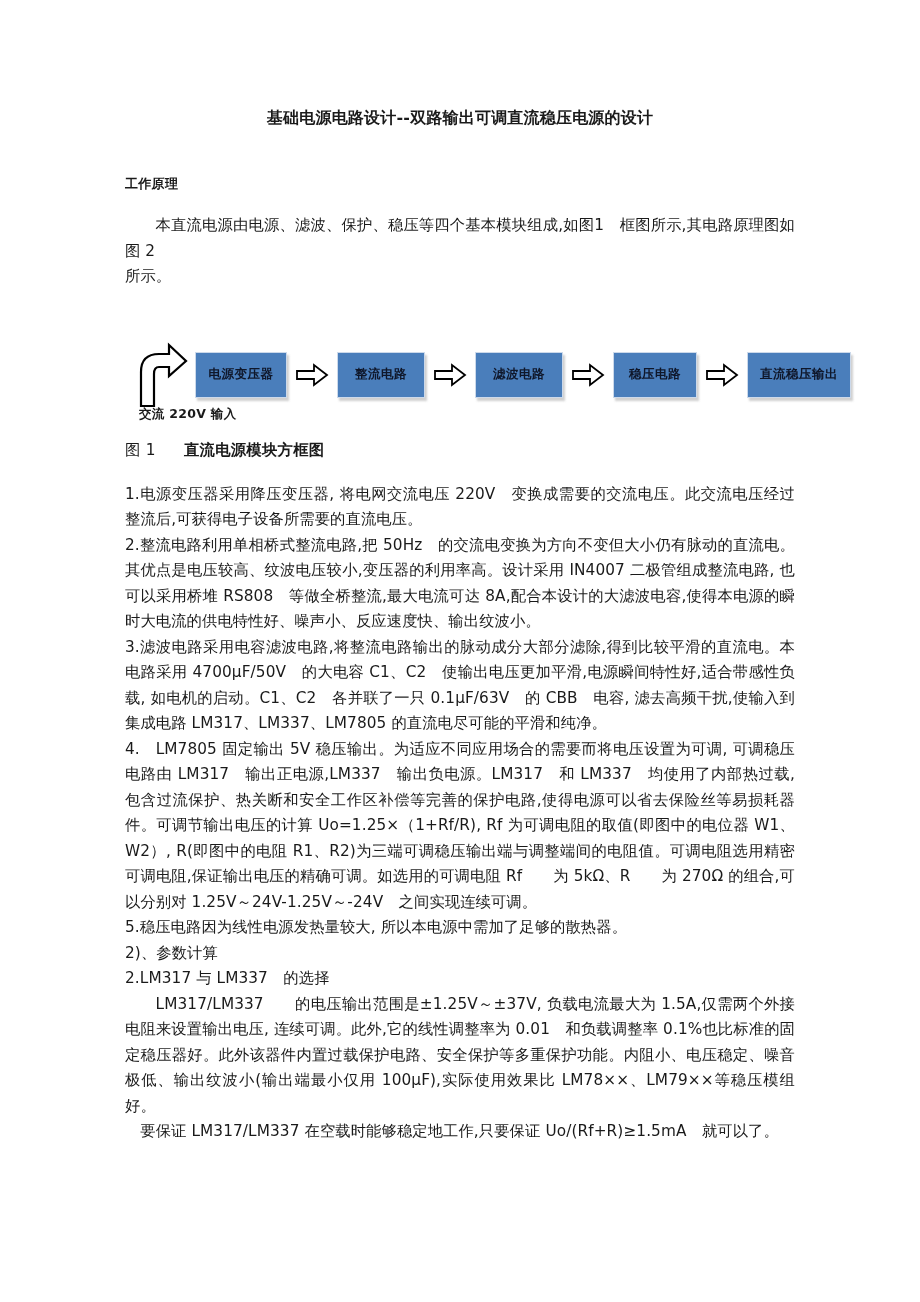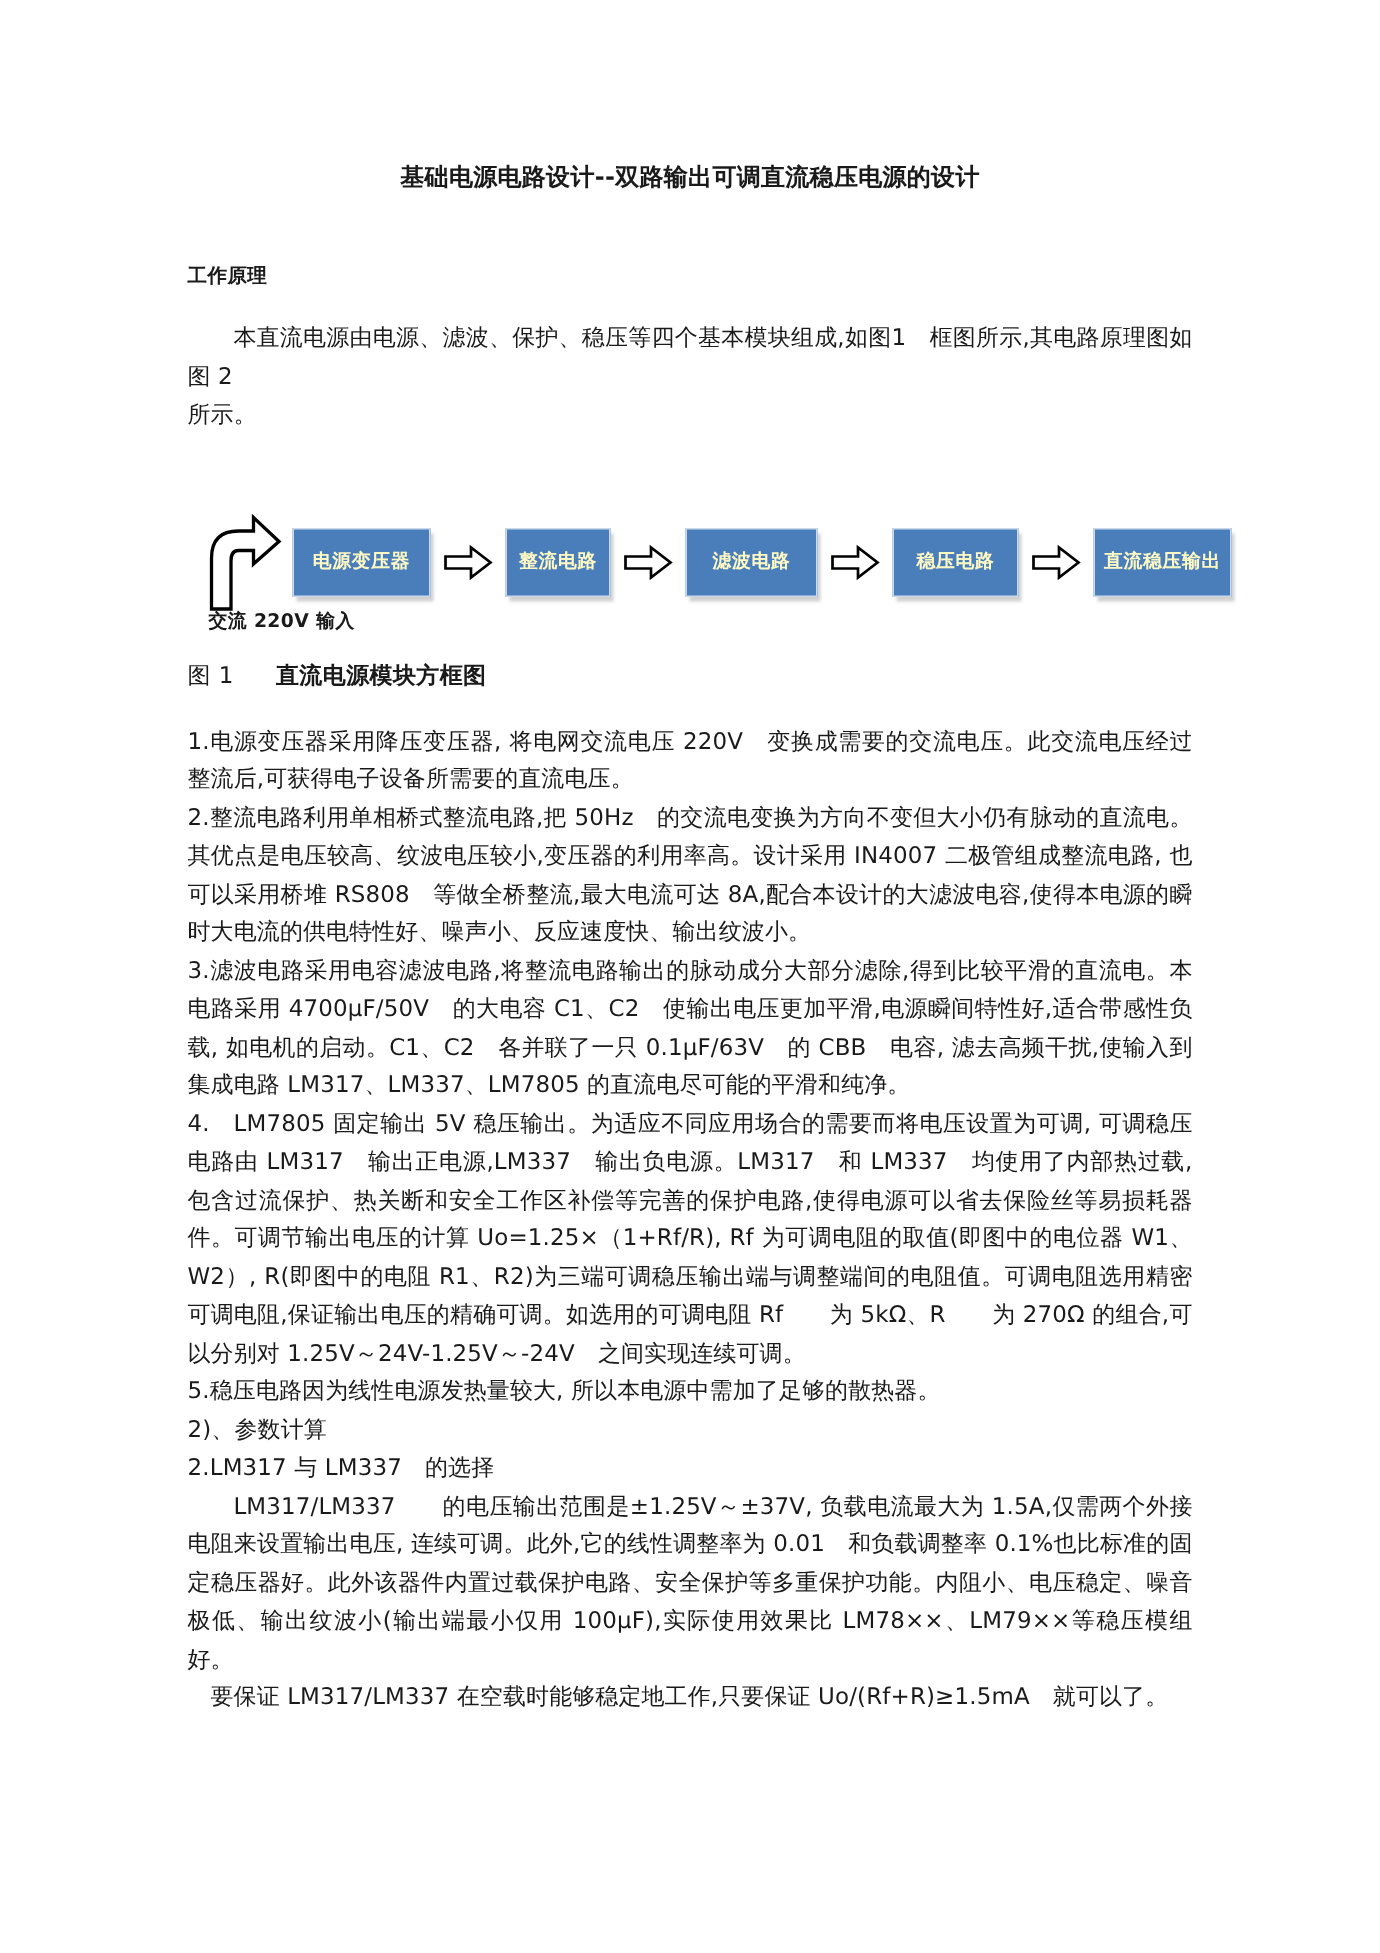--- a/index.html
+++ b/index.html
@@ -72,31 +72,31 @@
   .block {
     position: relative;
     flex: 0 0 auto;
     height: 46px;
     background: #4a7ebb;
     border: 1px solid #ccd9ea;
     box-shadow: 2px 3px 2px rgba(150,150,150,0.45);
     display: flex;
     align-items: center;
     justify-content: center;
-    color: #fef9c3;
+    color: #0f172a;
     font-size: 12.5px;
     font-weight: bold;
     letter-spacing: 0.5px;
     box-sizing: border-box;
   }
   .block.w1 { width: 92px; }
-  .block.w2 { width: 70px; }
+  .block.w2 { width: 88px; }
   .block.w3 { width: 88px; }
   .block.w4 { width: 84px; }
-  .block.w5 { width: 92px; }
+  .block.w5 { width: 104px; }
   .arrow-gap {
     flex: 0 0 auto;
     width: 50px;
     display: flex;
     align-items: center;
     justify-content: center;
   }
   .straight-arrow { width: 34px; height: 24px; }
 
   .input-label {

